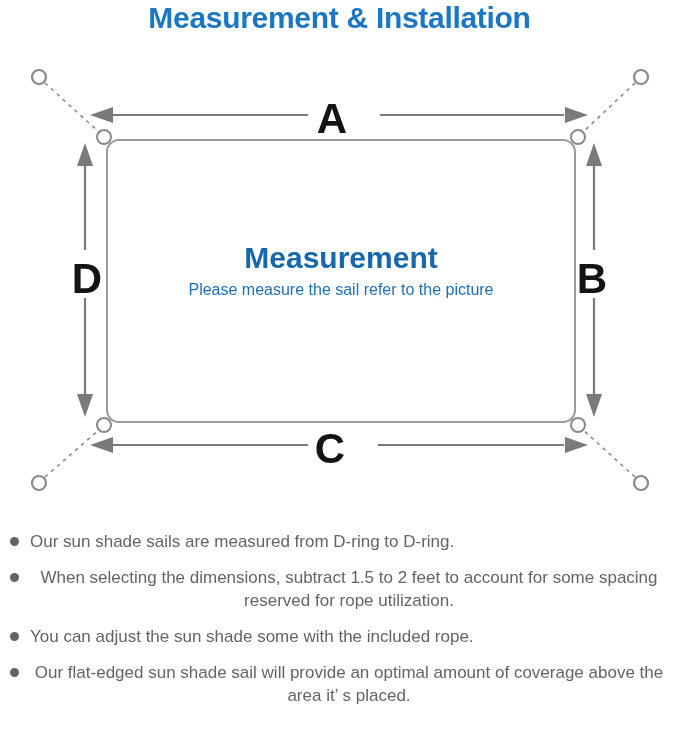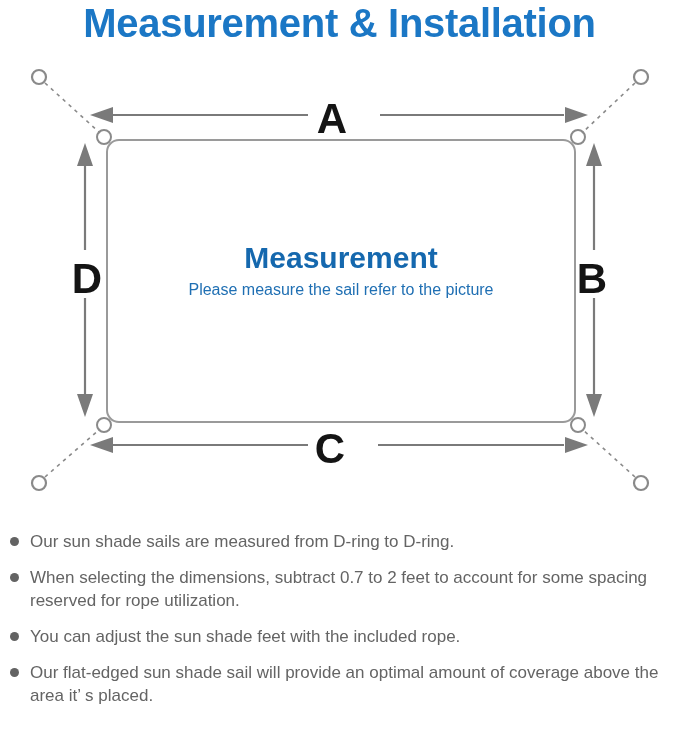--- a/index.html
+++ b/index.html
@@ -14,21 +14,21 @@
     height: 739px;
     background: #ffffff;
     overflow: hidden;
   }
   .page-title {
     position: absolute;
     top: 1px;
     left: 0;
     width: 679px;
     text-align: center;
-    font-size: 40px;
+    font-size: 30px;
     font-weight: bold;
     letter-spacing: -0.3px;
     color: #1b77c5;
   }
   .diagram {
     position: absolute;
     top: 60px;
     left: 0;
     width: 679px;
     height: 460px;
@@ -71,20 +71,21 @@
     height: 9px;
     border-radius: 50%;
     background: #636363;
     margin-top: 7px;
   }
   .note-text {
     font-size: 17px;
     line-height: 23px;
     color: #646464;
     max-width: 638px;
+    text-align: center;
   }
 </style>
 </head>
 <body>
 
 <div class="canvas">
 
   <div class="page-title">Measurement &amp; Installation</div>
 
   <svg class="diagram" viewBox="0 0 679 460">
@@ -148,25 +149,25 @@
     <text class="center-subtitle" x="341" y="235" text-anchor="middle">Please measure the sail refer to the picture</text>
   </svg>
 
   <ul class="notes">
     <li class="note-item">
       <span class="bullet-dot"></span>
       <span class="note-text">Our sun shade sails are measured from D-ring to D-ring.</span>
     </li>
     <li class="note-item">
       <span class="bullet-dot"></span>
-      <span class="note-text">When selecting the dimensions, subtract 0.7 to 2 feet to account for some spacing reserved for rope utilization.</span>
+      <span class="note-text">When selecting the dimensions, subtract 1.5 to 2 feet to account for some spacing reserved for rope utilization.</span>
     </li>
     <li class="note-item">
       <span class="bullet-dot"></span>
-      <span class="note-text">You can adjust the sun shade feet with the included rope.</span>
+      <span class="note-text">You can adjust the sun shade some with the included rope.</span>
     </li>
     <li class="note-item">
       <span class="bullet-dot"></span>
       <span class="note-text">Our flat-edged sun shade sail will provide an optimal amount of coverage above the area it’ s placed.</span>
     </li>
   </ul>
 
 </div>
 
 </body></html>

